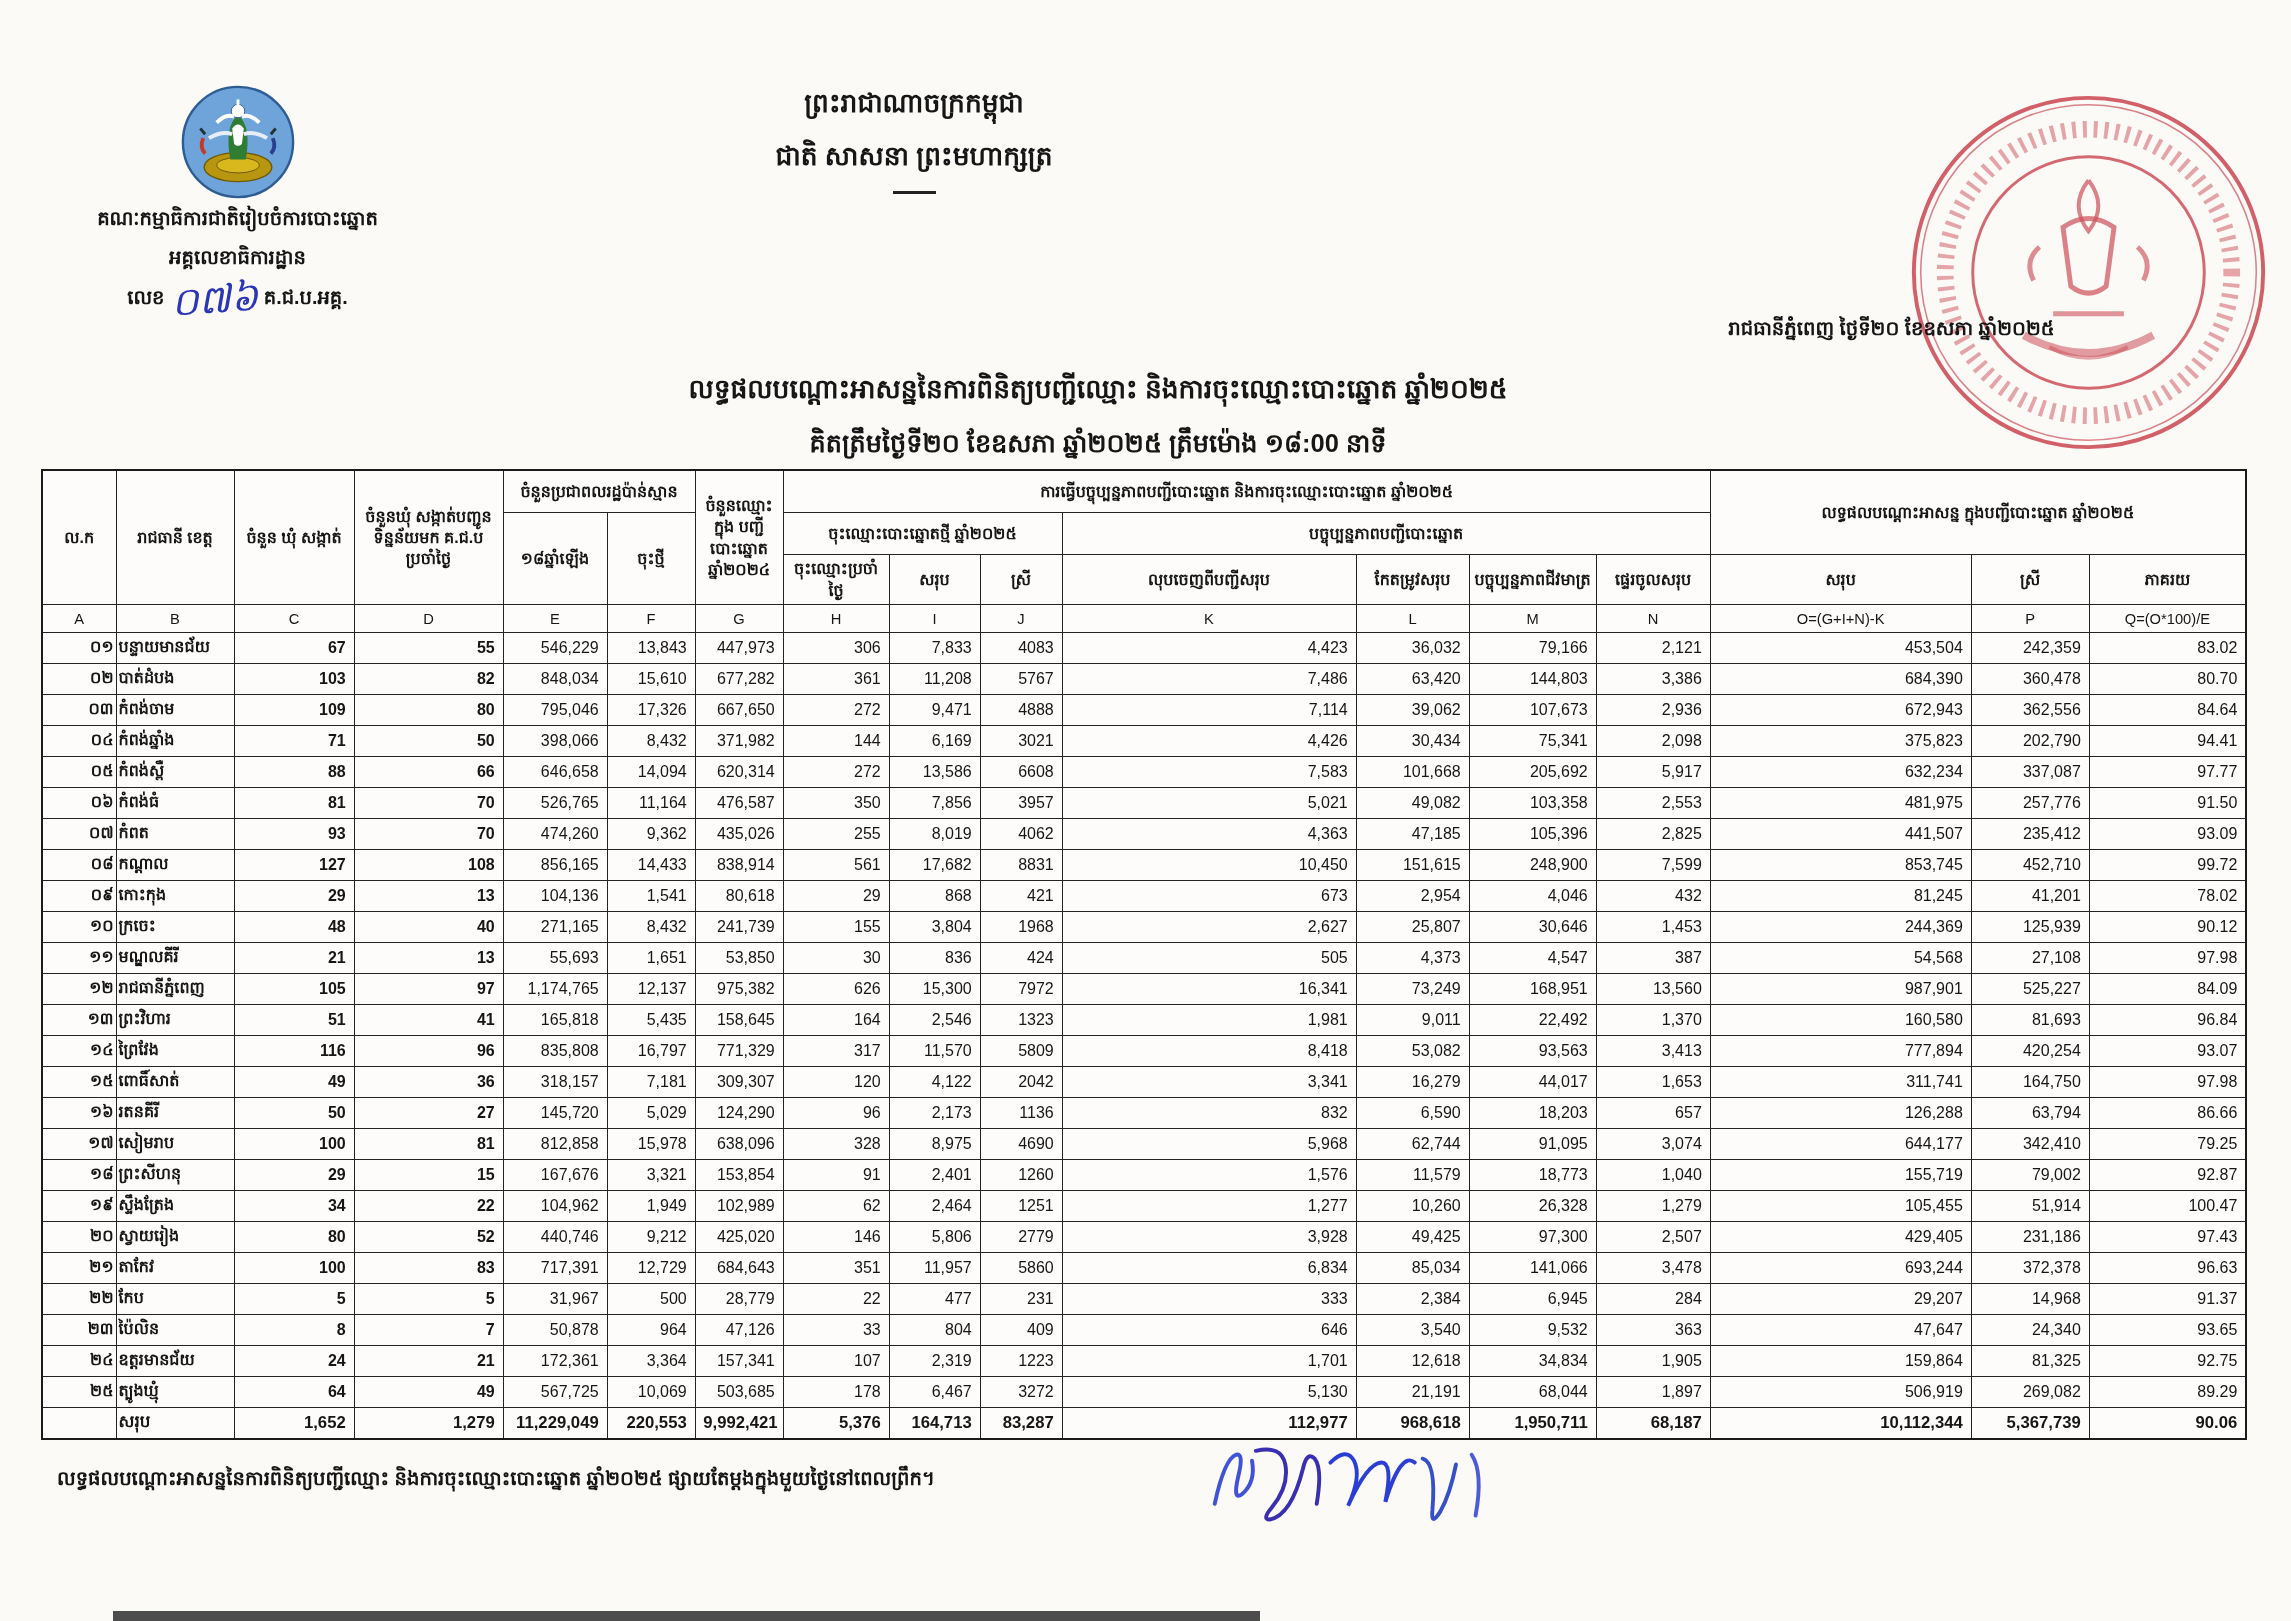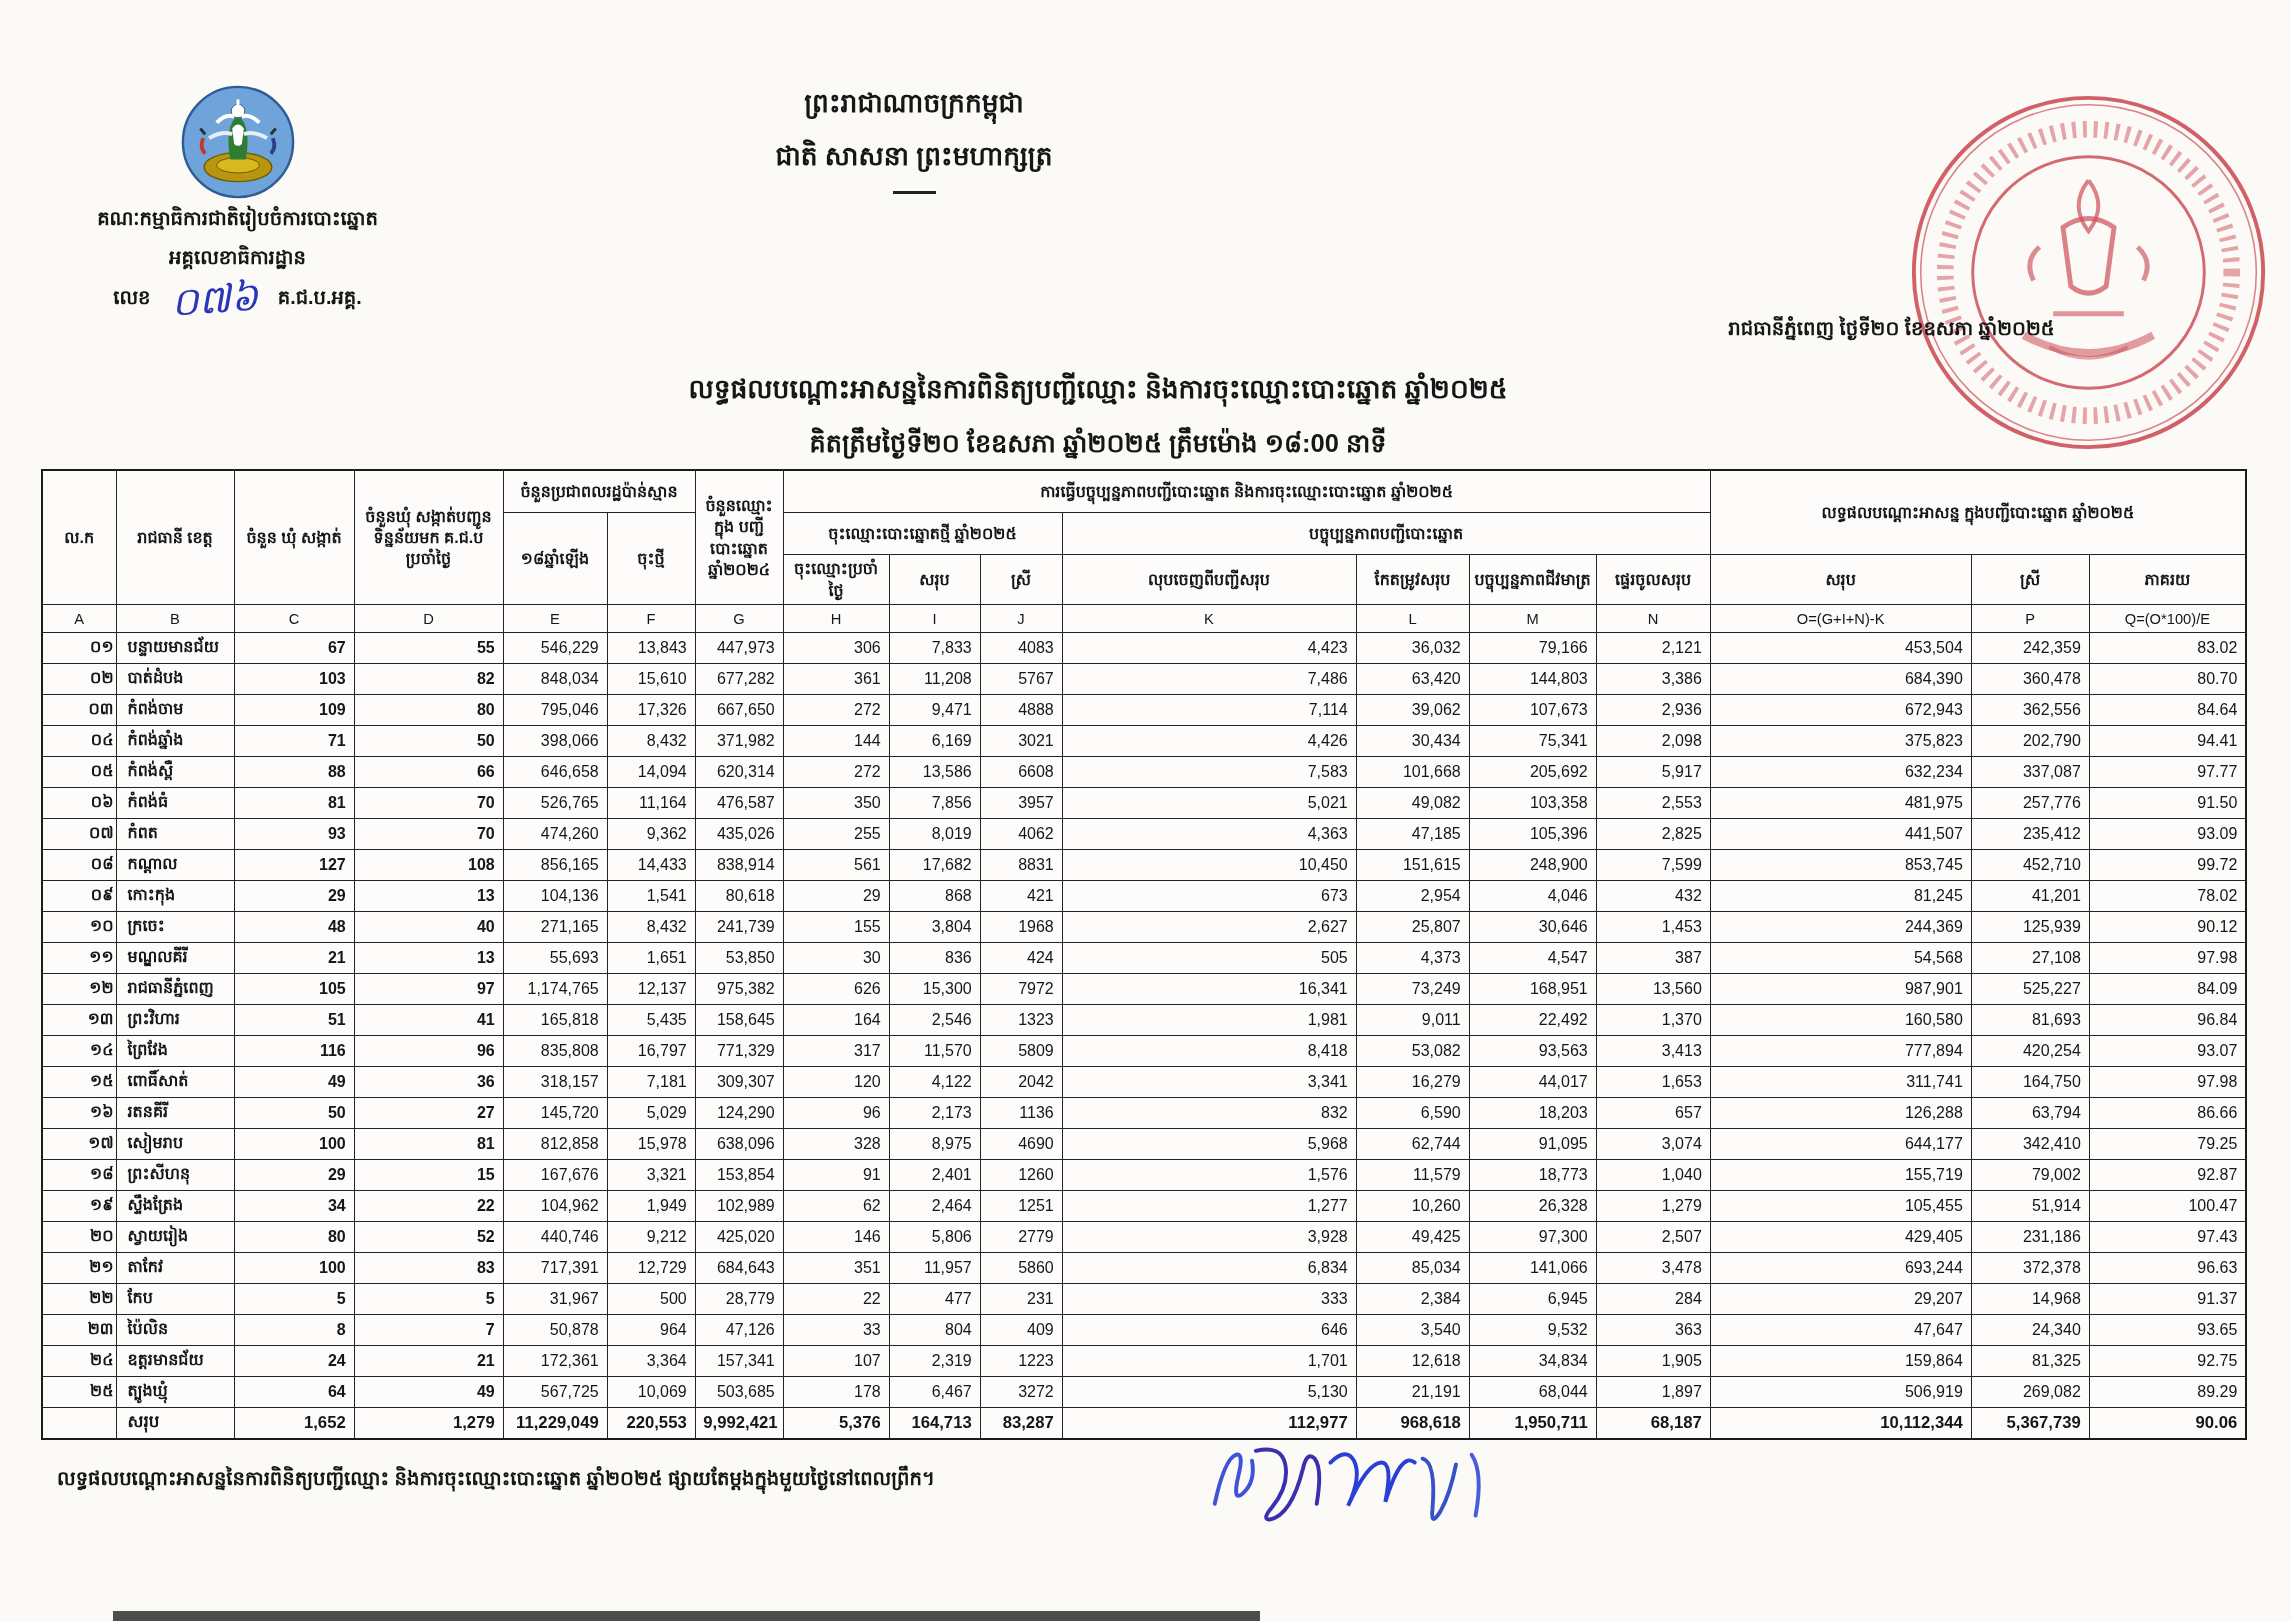--- a/index.html
+++ b/index.html
@@ -5,21 +5,21 @@
   html,body{margin:0;padding:0;background:#e9e7e1;}
   .page{position:relative;width:2292px;height:1621px;background:#fbfaf7;
         font-family:"Liberation Sans",sans-serif;color:#161616;overflow:hidden;}
   .abs{position:absolute;}
 
   
   .org-block{left:71px;top:84px;width:333px;text-align:center;}
   .org-logo{width:116px;height:116px;margin:0 auto;}
   .org-name{font-size:19.6px;font-weight:bold;margin-top:5px;line-height:1.35;}
   .org-dept{font-size:19.6px;font-weight:bold;margin-top:13.7px;}
-  .ref-line{margin-top:5.9px;display:flex;align-items:center;justify-content:center;gap:20px;}
+  .ref-line{margin-top:5.9px;display:flex;align-items:center;justify-content:center;gap:6px;}
   .ref-label,.ref-suffix{font-size:19.6px;font-weight:bold;}
   .ref-number{font-size:39px;color:#2a35b8;font-style:italic;transform:rotate(-4deg);
               font-family:"DejaVu Sans",sans-serif;line-height:1;}
 
   
   .kingdom{left:620px;top:86px;width:588px;text-align:center;}
   .kingdom-l1{font-size:26.5px;font-weight:bold;}
   .kingdom-l2{font-size:26.5px;font-weight:bold;margin-top:13.7px;}
   .motto-divider{width:43px;height:2.9px;background:#222;margin:13.7px auto 0 auto;}
 
@@ -41,21 +41,21 @@
               background:#fdfcfa;}
   .main-table th,.main-table td{border:1px solid #232323;overflow:hidden;}
   .main-table{border:2px solid #1b1b1b;}
   thead th{font-size:16px;font-weight:bold;line-height:1.32;padding:2px 2.9px;text-align:center;}
   tr.h1 th{height:37px;}
   tr.h2 th{height:37px;}
   tr.h3 th{height:45px;}
   #letter-row td{height:27.4px;text-align:center;font-size:14.7px;font-weight:normal;padding:0 2px;}
   tbody td{height:30px;font-size:16px;padding:0 7.8px;text-align:right;white-space:nowrap;}
   tbody td.c0{text-align:right;font-weight:bold;padding:0 2px;}
-  tbody td.c1{text-align:left;padding-left:11px;font-weight:bold;}
+  tbody td.c1{text-align:left;padding-left:2px;font-weight:bold;}
   tbody td.c2,tbody td.c3{font-weight:bold;}
   tr.total td{font-weight:bold;font-size:16.7px;}
 
   
   .footer-note{left:57px;top:1466px;width:1470px;font-size:19.6px;font-weight:bold;}
   .signature{left:1201px;top:1433px;width:304px;height:118px;}
   .scan-bar{left:113px;top:1611px;width:1147px;height:9.8px;background:#4d4d4d;}
 </style>
 </head>
 <body>

